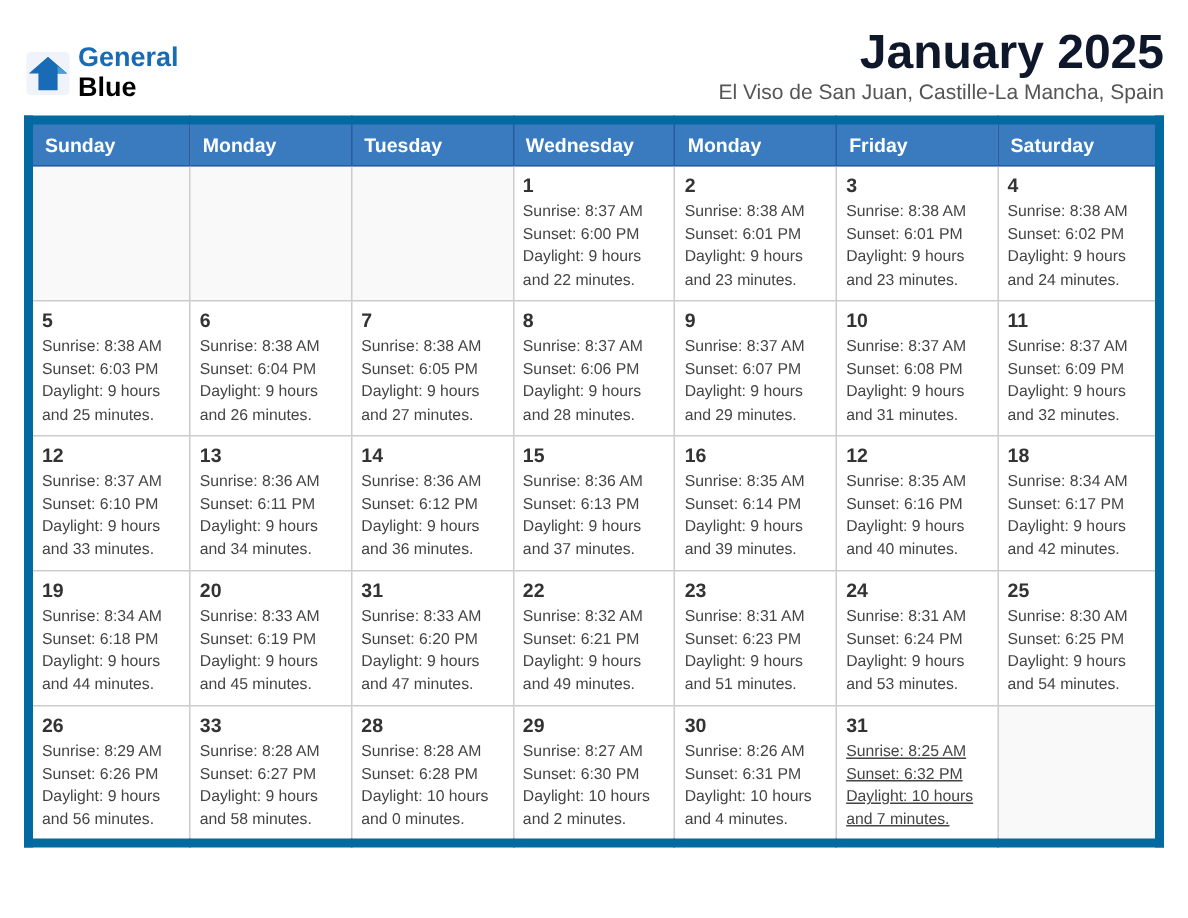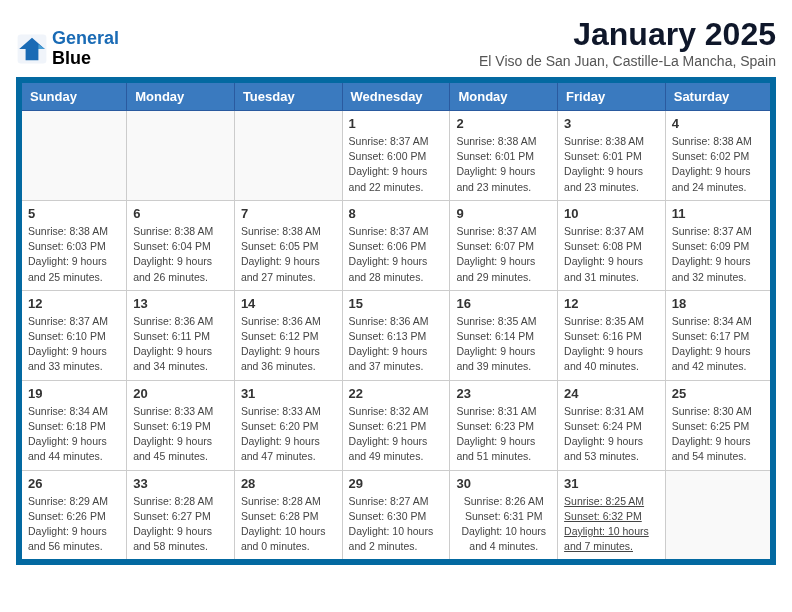--- a/index.html
+++ b/index.html
@@ -329,21 +329,21 @@
         </td>
         <td>
           <div class="day-num">29</div>
           <div class="day-info" style="white-space: pre-line;">Sunrise: 8:27 AM
 Sunset: 6:30 PM
 Daylight: 10 hours
 and 2 minutes.</div>
         </td>
         <td>
           <div class="day-num">30</div>
-          <div class="day-info" style="white-space: pre-line; text-align: center;">Sunrise: 8:26 AM
+          <div class="day-info" style="white-space: pre-line;">Sunrise: 8:26 AM
 Sunset: 6:31 PM
 Daylight: 10 hours
 and 4 minutes.</div>
         </td>
         <td>
           <div class="day-num">31</div>
           <div class="day-info" style="white-space: pre-line; text-decoration: underline;">Sunrise: 8:25 AM
 Sunset: 6:32 PM
 Daylight: 10 hours
 and 7 minutes.</div>

